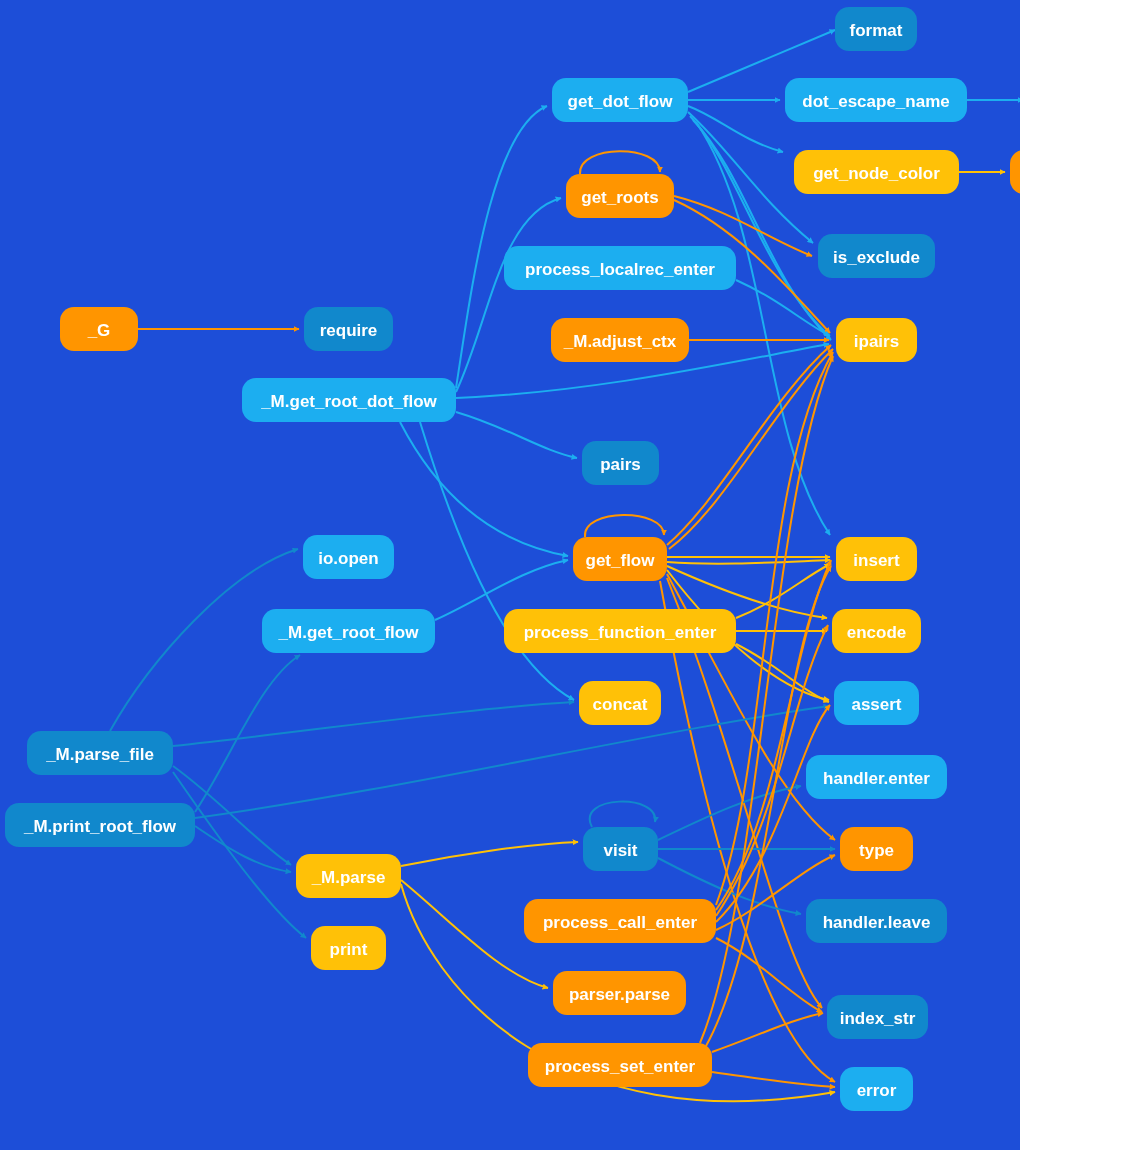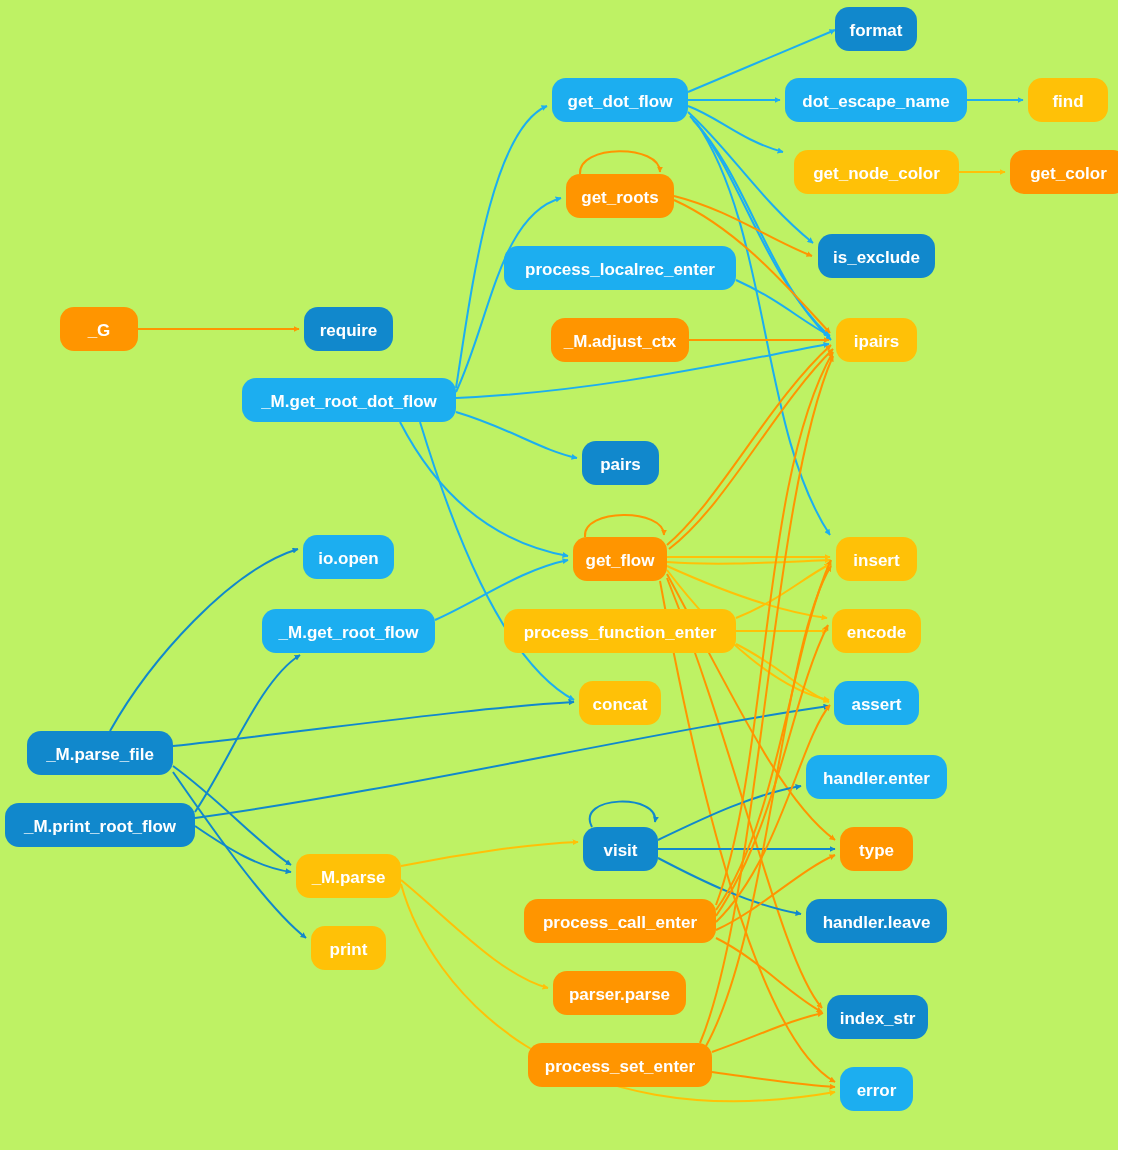--- a/index.html
+++ b/index.html
@@ -1,17 +1,17 @@
 <!DOCTYPE html>
 <html><head>
 <meta charset="utf-8">
 <style>
   html,body{margin:0;padding:0;background:#ffffff;}
   body{width:1127px;height:1150px;font-family:"Liberation Sans",sans-serif;}
-  #canvas-wrap{position:relative;width:1118px;height:1150px;overflow:hidden;background:#bef264;text-decoration:underline;}
+  #canvas-wrap{position:relative;width:1020px;height:1150px;overflow:hidden;background:#1d4ed8;text-decoration:underline;}
   svg#graph{position:absolute;left:0;top:0;width:1127px;height:1150px;display:block;}
   .node-rect{stroke:none;}
   .node-label{
     font-family:"Liberation Sans",sans-serif;
     font-weight:bold;
     fill:#ffffff;
     text-anchor:middle;
     dominant-baseline:central;
     paint-order:stroke;
     user-select:none;

